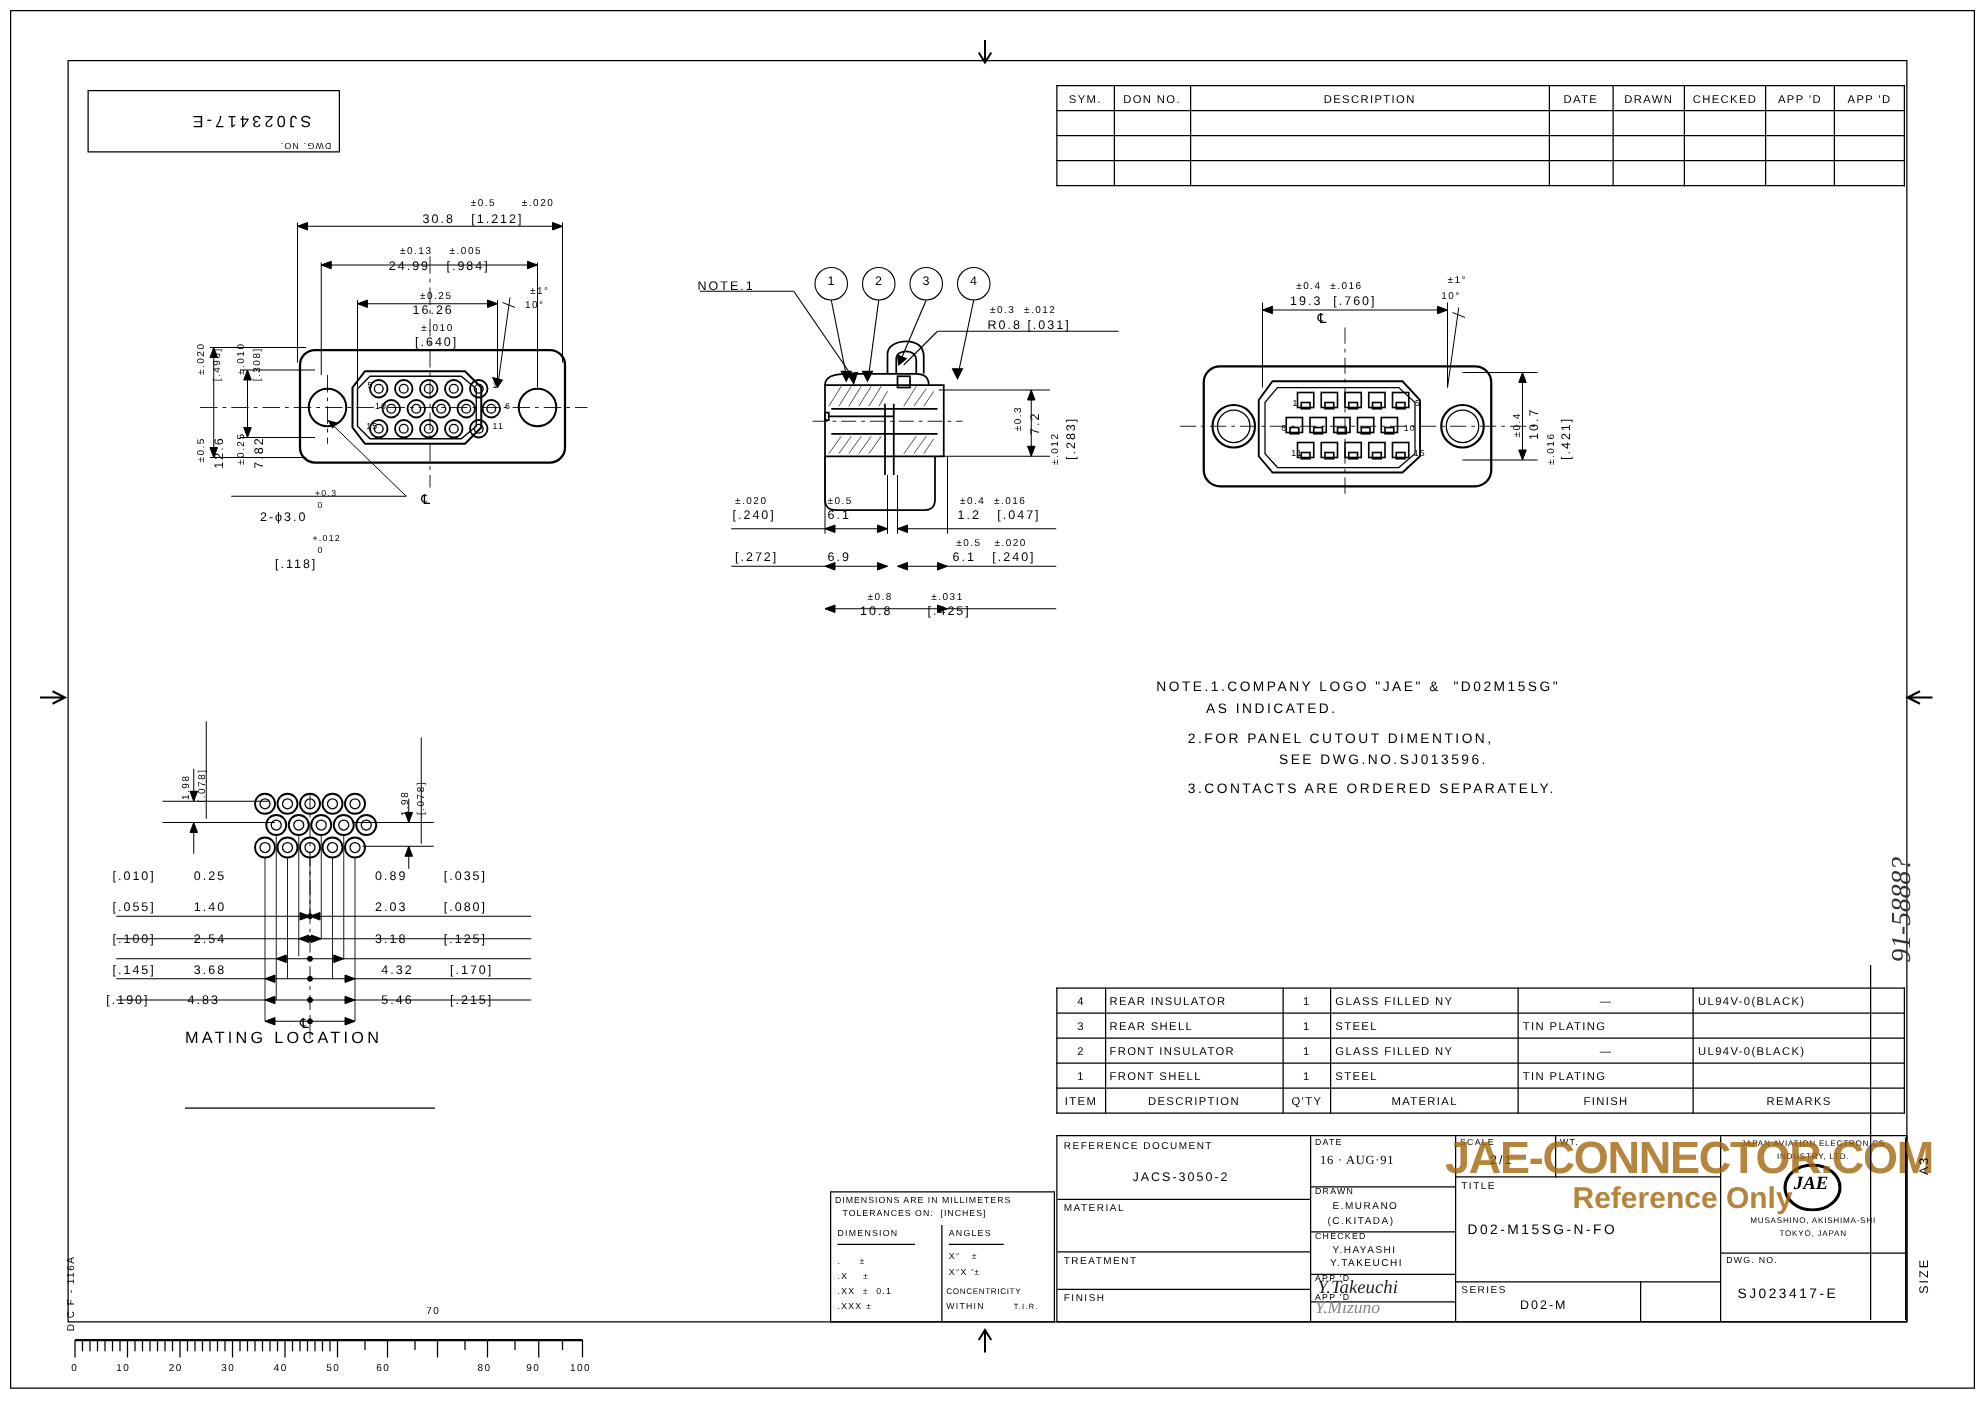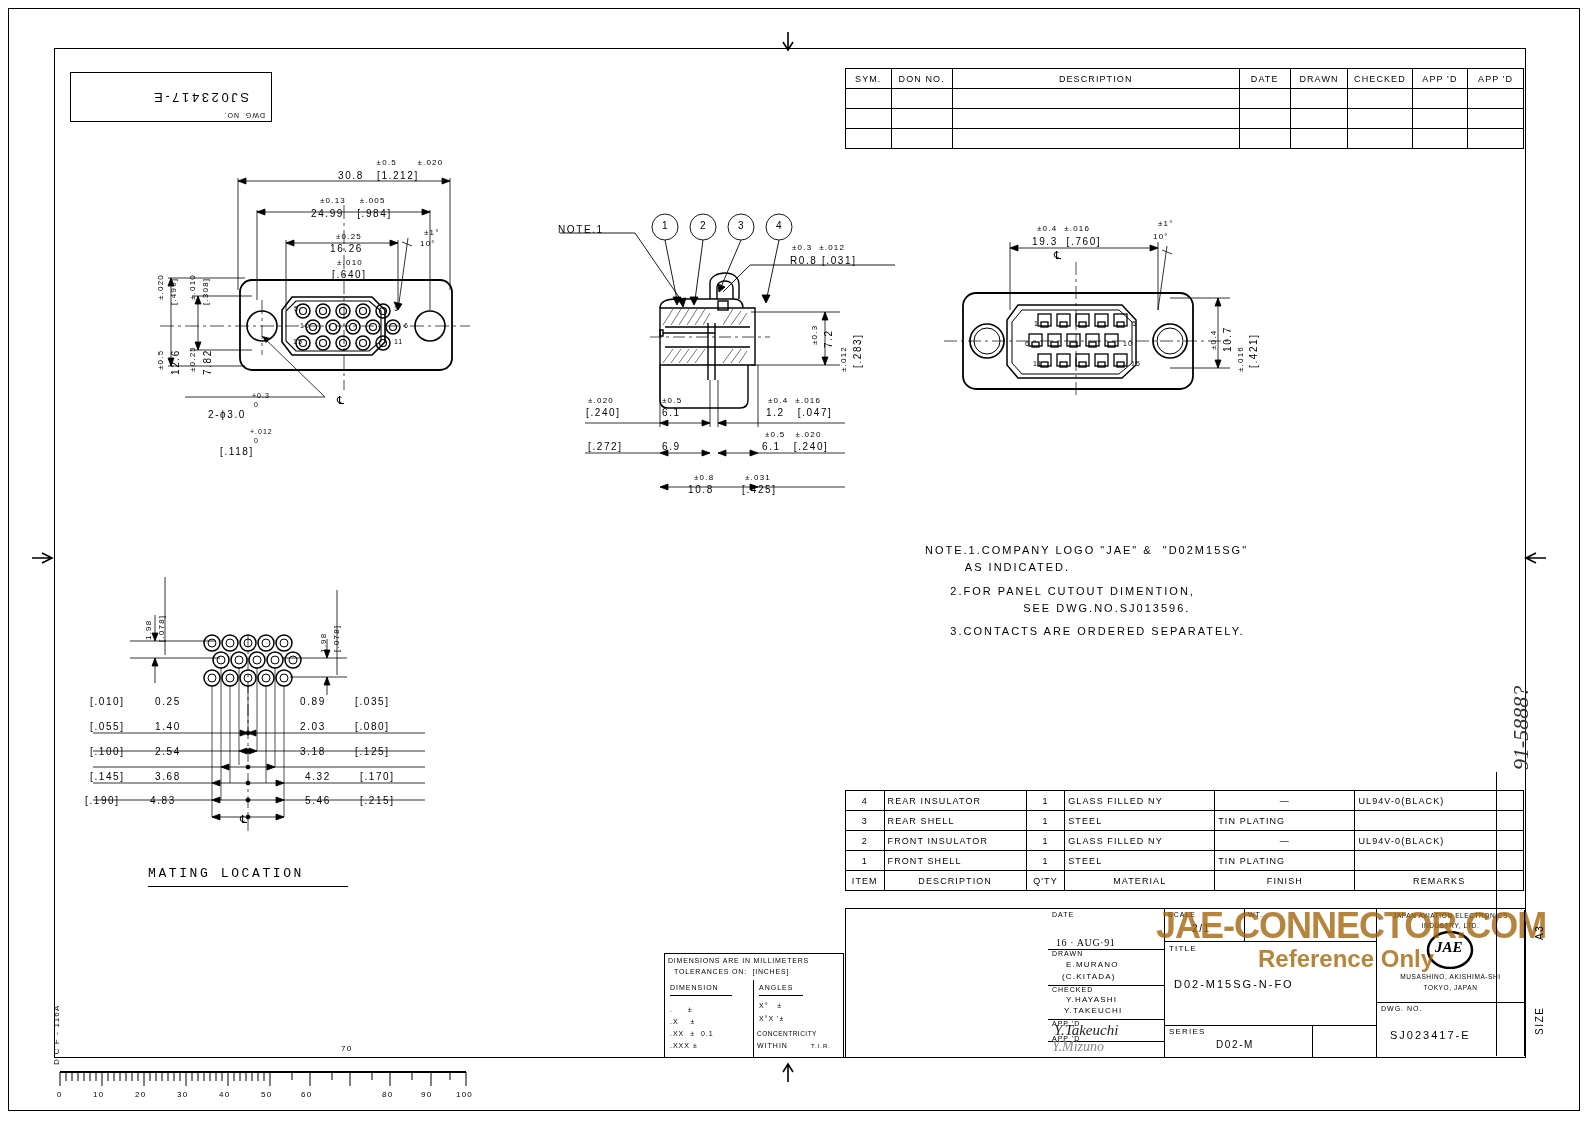--- a/index.html
+++ b/index.html
@@ -571,21 +571,21 @@
 <div class="abs txt" style="left:305px;top:771px;">4.32</div>
 <div class="abs txt" style="left:360px;top:771px;">[.170]</div>
 
 <div class="abs txt" style="left:85px;top:795px;">[.190]</div>
 <div class="abs txt" style="left:150px;top:795px;">4.83</div>
 <div class="abs txt" style="left:305px;top:795px;">5.46</div>
 <div class="abs txt" style="left:360px;top:795px;">[.215]</div>
 
 <div class="abs txt11" style="left:240px;top:812px;">℄</div>
 
-<div class="abs txt13" style="left:148px;top:866px;font-family:Liberation Mono, monospace;">MATING LOCATION</div>
+<div class="abs txt13" style="left:148px;top:822px;">MATING LOCATION</div>
 <div class="abs" style="left:148px;top:886px;width:200px;height:1px;background:#000;"></div>
 
 <table class="tblk abs" style="left:845px;top:790px;width:679px;">
   <tbody>
       <tr>
     <td class="ctr" style="width:32px;">4</td>
     <td style="width:140px;">REAR INSULATOR</td>
     <td class="ctr" style="width:32px;">1</td>
     <td style="width:150px;">GLASS FILLED NY</td>
     <td class="ctr" style="width:140px;">—</td>
@@ -621,25 +621,43 @@
     <td class="ctr">Q'TY</td>
     <td class="ctr">MATERIAL</td>
     <td class="ctr">FINISH</td>
     <td class="ctr">REMARKS</td>
   </tr>
 </tbody>
   </table>
 
 <div class="abs" style="left:845px;top:908px;width:679px;height:148px;border:1.4px solid #000;">
 
+  <div class="abs" style="left:0;top:0;width:202px;height:148px;border-right:1.2px solid #000;">
+    <div class="abs" style="left:0;top:0;width:202px;height:50px;border-bottom:1.2px solid #000;">
+      <div class="txt8" style="position:absolute;left:5px;top:3px;">REFERENCE DOCUMENT</div>
+      <div class="txt" style="position:absolute;left:60px;top:28px;">JACS-3050-2</div>
+    </div>
+    <div class="abs" style="left:0;top:50px;width:202px;height:42px;border-bottom:1.2px solid #000;">
+      <div class="txt8" style="position:absolute;left:5px;top:3px;">MATERIAL</div>
+      <div class="txt" style="position:absolute;left:60px;top:20px;"></div>
+    </div>
+    <div class="abs" style="left:0;top:92px;width:202px;height:30px;border-bottom:1.2px solid #000;">
+      <div class="txt8" style="position:absolute;left:5px;top:3px;">TREATMENT</div>
+      <div class="txt" style="position:absolute;left:60px;top:14px;"></div>
+    </div>
+    <div class="abs" style="left:0;top:122px;width:202px;height:26px;">
+      <div class="txt8" style="position:absolute;left:5px;top:3px;">FINISH</div>
+      <div class="txt" style="position:absolute;left:60px;top:12px;"></div>
+    </div>
+  </div>
 
   <div class="abs" style="left:202px;top:0;width:116px;height:148px;border-right:1.2px solid #000;">
     <div class="abs" style="left:0;top:0;width:116px;height:40px;border-bottom:1.2px solid #000;">
       <div class="txt7" style="position:absolute;left:4px;top:2px;">DATE</div>
-      <div class="txt" style="position:absolute;left:8px;top:28px;font-family:'Liberation Serif',serif;letter-spacing:0.6px;">16 · AUG·91</div>
+      <div class="txt" style="position:absolute;left:8px;top:14px;font-family:'Liberation Serif',serif;letter-spacing:0.6px;">16 · AUG·91</div>
     </div>
     <div class="abs" style="left:0;top:40px;width:116px;height:36px;border-bottom:1.2px solid #000;">
       <div class="txt7" style="position:absolute;left:4px;top:1px;">DRAWN</div>
       <div class="txt8" style="position:absolute;left:18px;top:11px;">E.MURANO</div>
       <div class="txt8" style="position:absolute;left:14px;top:23px;">(C.KITADA)</div>
     </div>
     <div class="abs" style="left:0;top:76px;width:116px;height:34px;border-bottom:1.2px solid #000;">
       <div class="txt7" style="position:absolute;left:4px;top:1px;">CHECKED</div>
       <div class="txt8" style="position:absolute;left:18px;top:10px;">Y.HAYASHI</div>
       <div class="txt8" style="position:absolute;left:16px;top:21px;">Y.TAKEUCHI</div>

